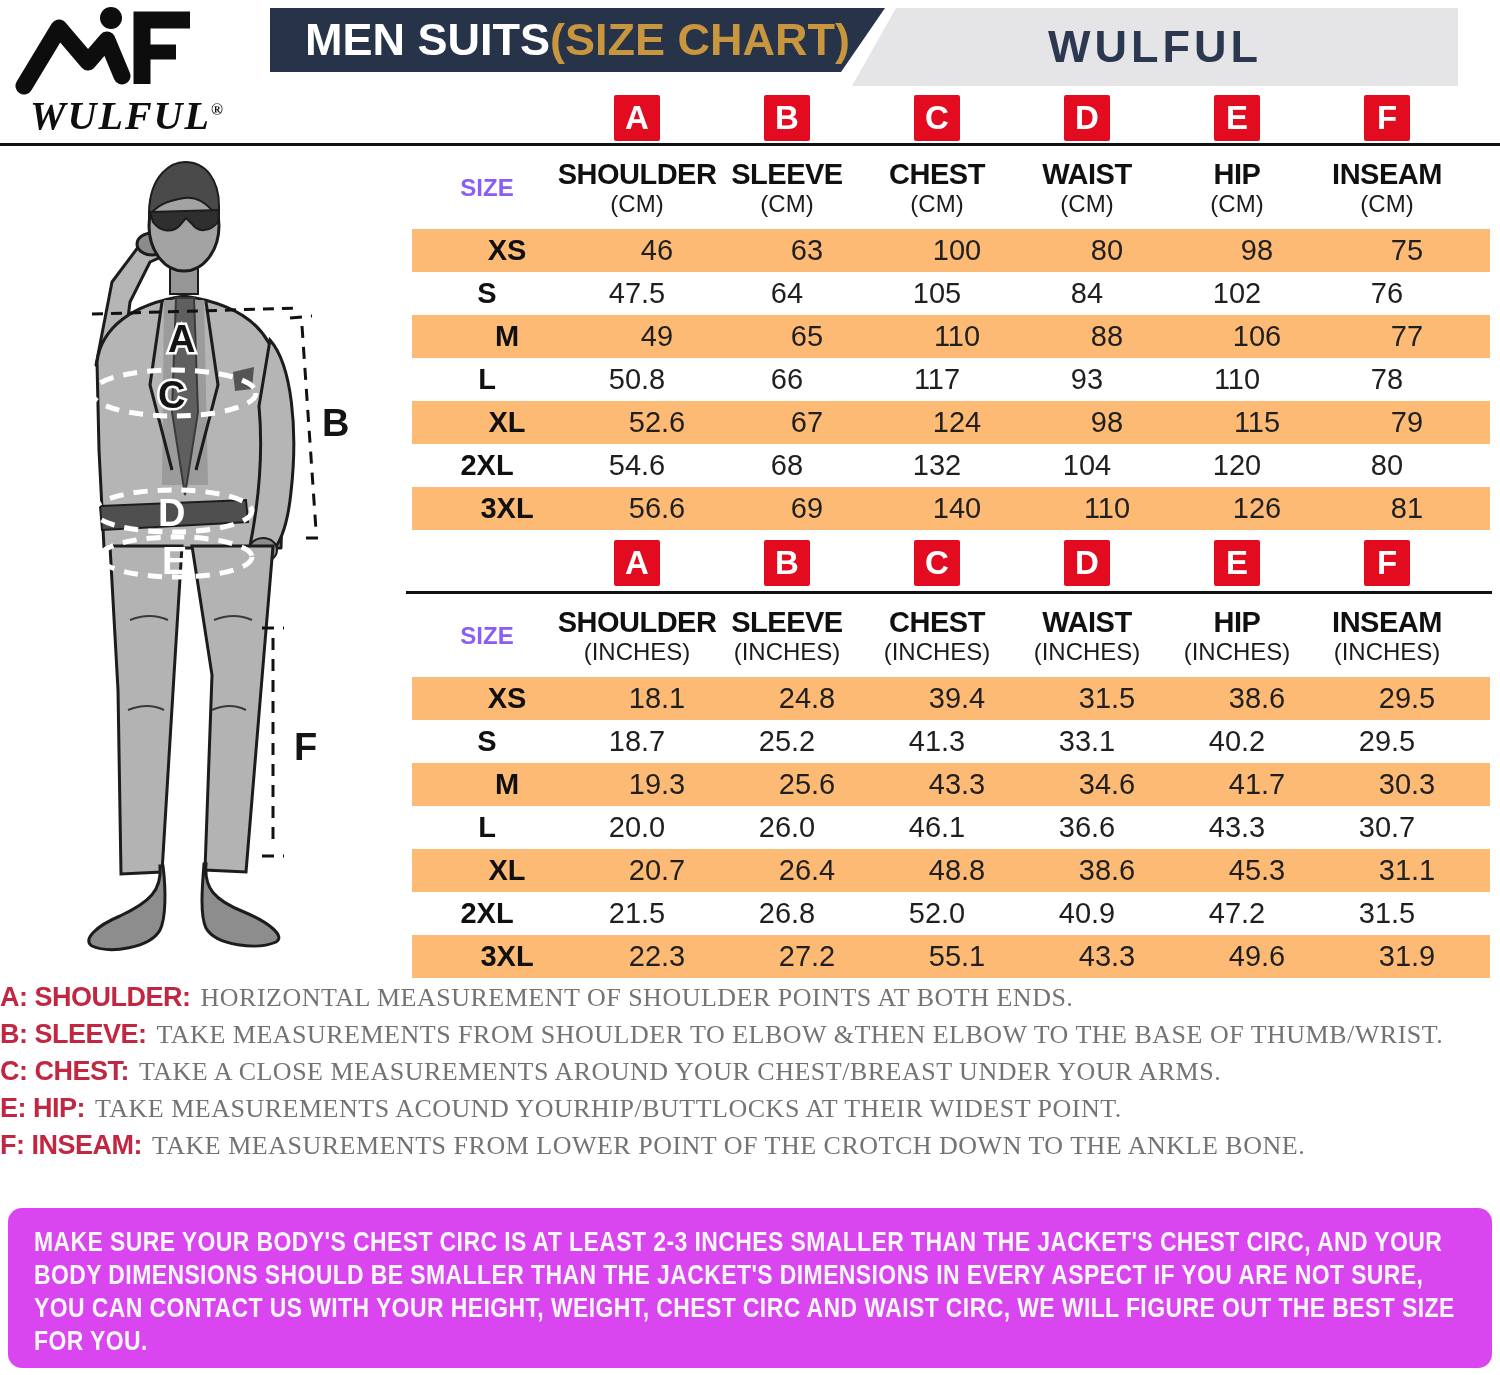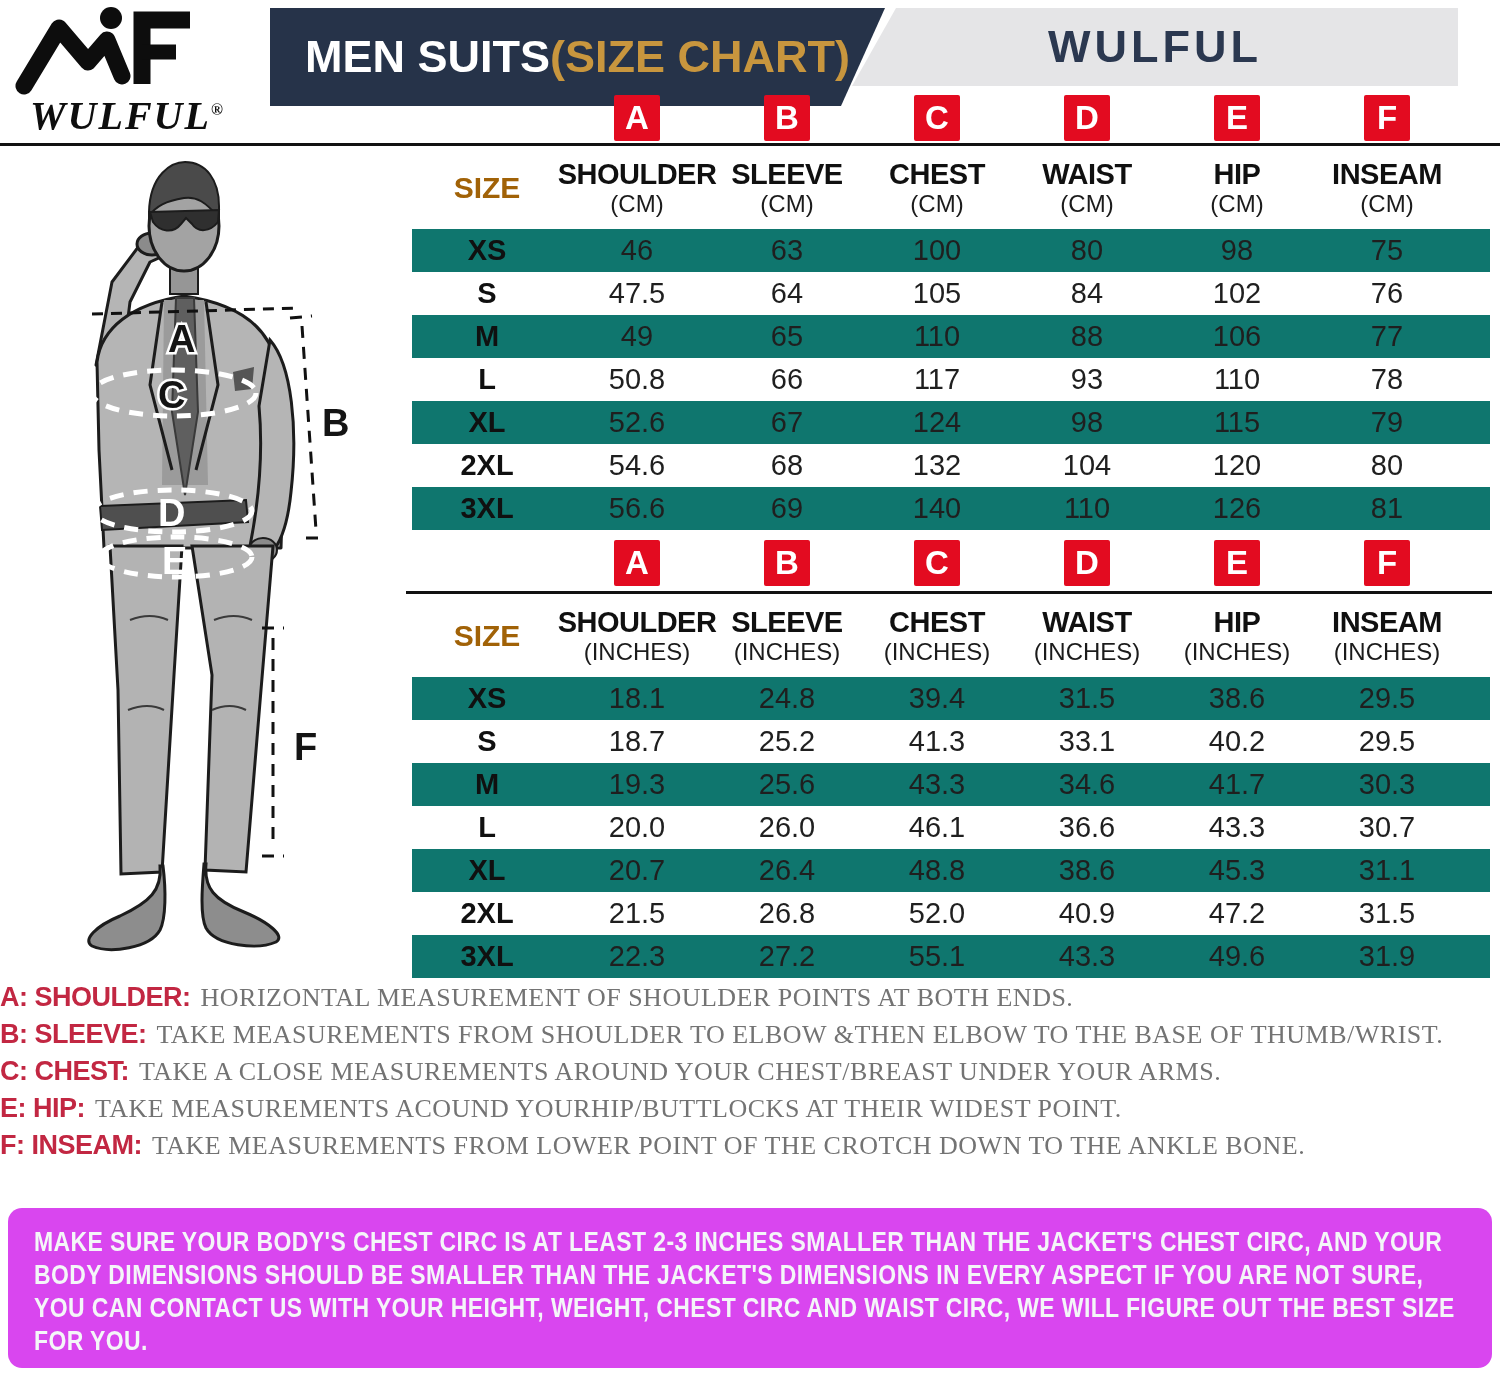--- a/index.html
+++ b/index.html
@@ -4,21 +4,21 @@
 <style>
   html,body{margin:0;padding:0;background:#fff;}
   .page{position:relative;width:1500px;height:1375px;background:#ffffff;overflow:hidden;
         font-family:"Liberation Sans",sans-serif;}
 
   
   .logo{position:absolute;left:14px;top:6px;width:240px;height:136px;}
   .logo-word{position:absolute;left:16px;top:86px;font-family:"Liberation Serif",serif;
              font-style:italic;font-weight:bold;font-size:40px;letter-spacing:2px;color:#0e0e0e;}
   .logo-word sup{font-size:16px;font-style:normal;}
-  .banner-navy{position:absolute;left:270px;top:8px;width:615px;height:98px;background:#263349;
+  .banner-navy{position:absolute;left:270px;top:8px;width:615px;height:64px;background:#263349;
                clip-path:polygon(0 0,100% 0,calc(100% - 44px) 100%,0 100%);
                display:flex;align-items:center;justify-content:center;}
   .banner-navy .t{font-size:45px;font-weight:bold;color:#fff;letter-spacing:0px;white-space:nowrap;}
   .banner-navy .accent{color:#c8963e;}
   .banner-gray{position:absolute;left:852px;top:8px;width:606px;height:78px;background:#e5e5e7;
                clip-path:polygon(44px 0,100% 0,100% 100%,0 100%);
                display:flex;align-items:center;justify-content:center;}
   .banner-gray .t{font-size:45px;font-weight:600;color:#2b3850;letter-spacing:4px;}
 
   .hr1{position:absolute;left:0;top:143px;width:1500px;height:3px;background:#111;}
@@ -27,25 +27,25 @@
   
   .badge-row{position:absolute;left:0;top:0;width:1500px;height:46px;}
   .badge{position:absolute;width:46px;height:46px;background:#e30b20;border-radius:2px;
          display:flex;align-items:center;justify-content:center;
          color:#fff;font-size:33px;font-weight:bold;}
 
   
   .size-table{position:absolute;left:412px;width:1078px;}
   .thead{display:grid;grid-template-columns:150px 150px 150px 150px 150px 150px 178px;}
   .trow {display:grid;grid-template-columns:150px 150px 150px 150px 150px 150px 178px;height:43px;}
-  .trow.stripe{background:#0f766e;}
+  .trow.stripe{background:#fdba74;padding-left:20px;}
   .th{display:flex;flex-direction:column;align-items:center;justify-content:center;}
   .th .col-name{font-size:29px;font-weight:bold;color:#101010;letter-spacing:-0.5px;line-height:32px;}
   .th .col-unit{font-size:24px;color:#1b1b1b;line-height:28px;}
-  .th.size-th{font-size:30px;font-weight:bold;color:#a16207;}
+  .th.size-th{font-size:24px;font-weight:bold;color:#8b5cf6;}
   .td{display:flex;align-items:center;justify-content:center;font-size:29px;color:#1f1f1f;}
   .td.size-cell{font-weight:bold;color:#101010;}
   .last-col{padding-right:28px;}
 
   
   .notes{position:absolute;left:0;top:982px;width:1490px;}
   .note{display:flex;align-items:baseline;height:37px;white-space:nowrap;}
   .note .lab{font-size:27px;font-weight:bold;color:#c22742;letter-spacing:-0.5px;margin-right:10px;}
   .note .txt{font-family:"Liberation Serif",serif;font-size:26px;color:#737373;letter-spacing:0.5px;}
 

